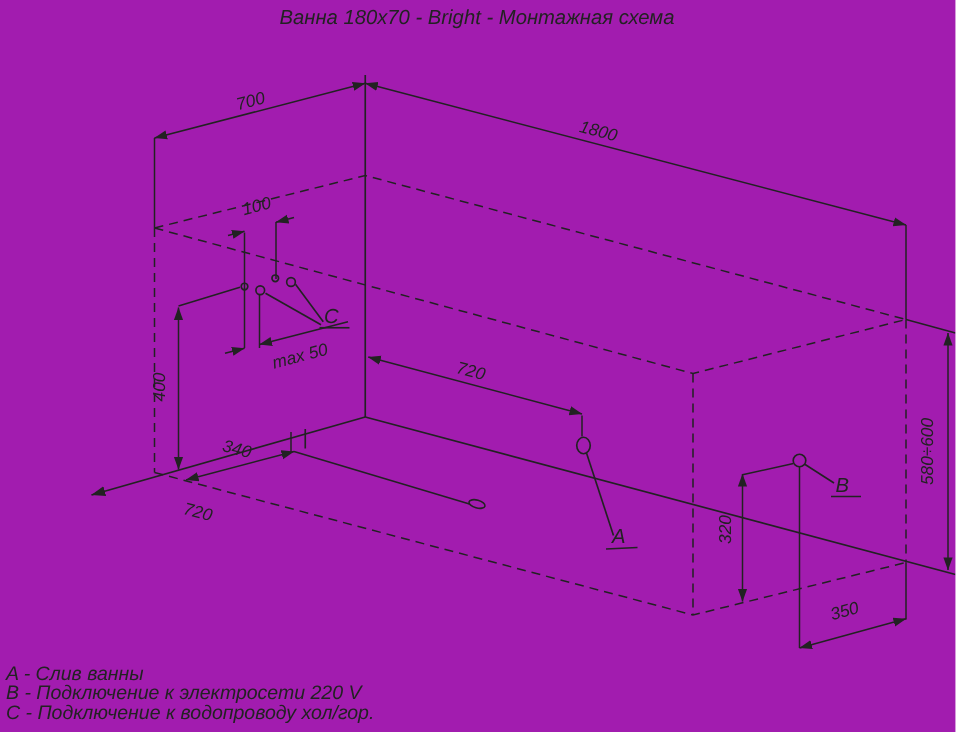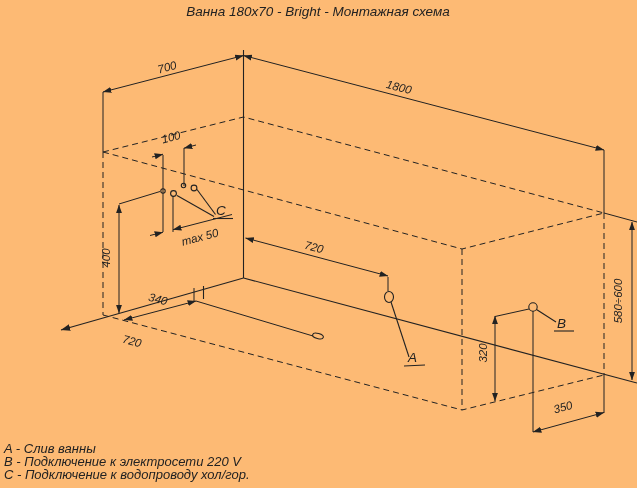--- a/index.html
+++ b/index.html
@@ -1,17 +1,17 @@
 <!DOCTYPE html>
 <html><head>
 <meta charset="utf-8">
 <style>
   html,body{margin:0;padding:0;background:#fff;}
   .page{
-    position:relative;width:637px;height:488px;background:#fdba74;overflow:hidden;
+    position:relative;width:637px;height:488px;background:#a21caf;overflow:hidden;
     font-family:"Liberation Sans",sans-serif;
   }
   svg{position:absolute;inset:0;}
   svg text{
     font-family:"Liberation Sans",sans-serif;
     font-style:italic;
     fill:#222;
   }
   .dim-t{font-size:11.5px;}
   .pt-t{font-size:13.5px;}

